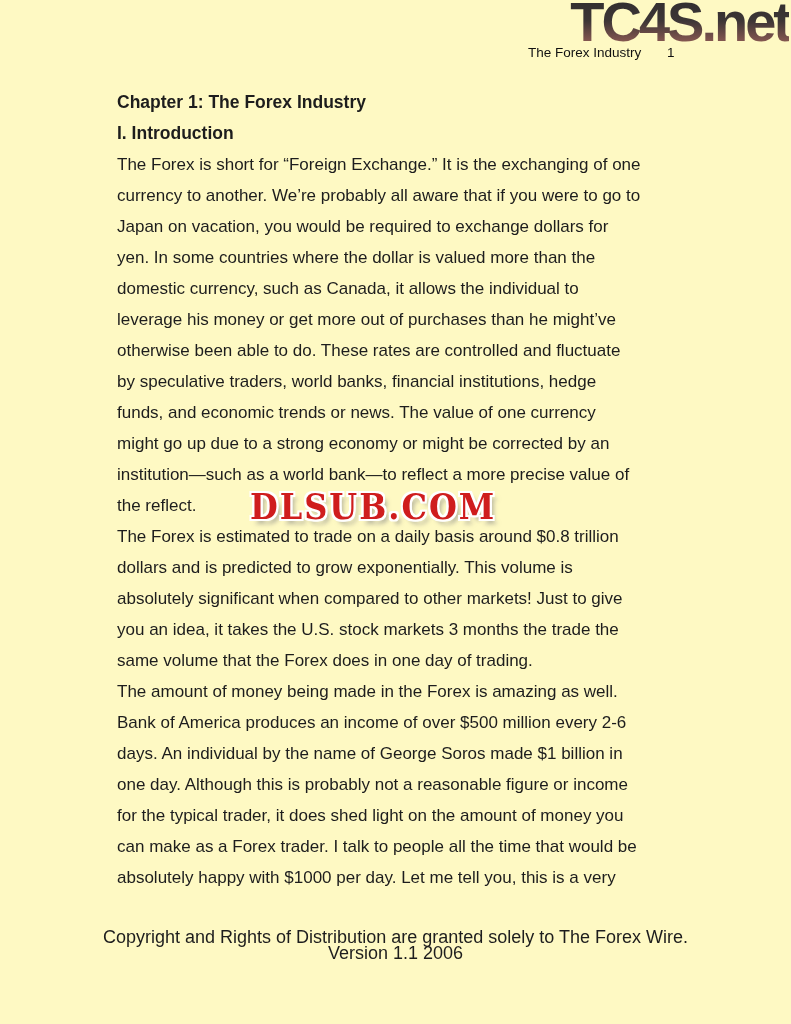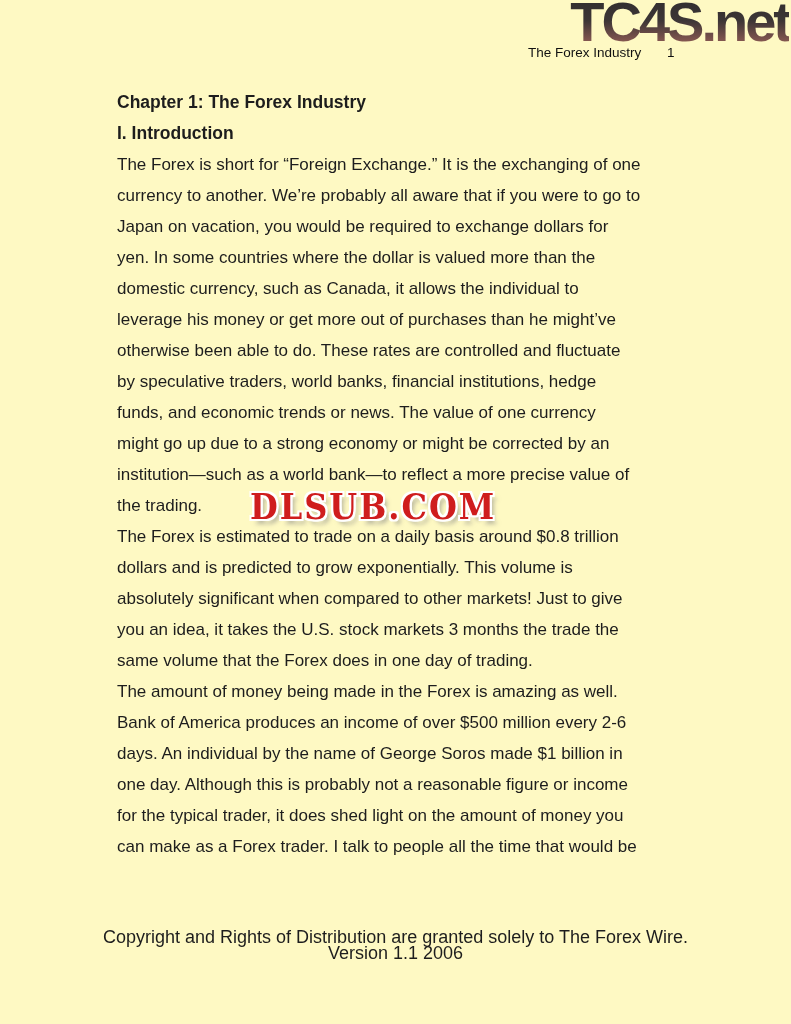--- a/index.html
+++ b/index.html
@@ -125,32 +125,33 @@
       <div class="line">currency to another. We’re probably all aware that if you were to go to</div>
       <div class="line">Japan on vacation, you would be required to exchange dollars for</div>
       <div class="line">yen. In some countries where the dollar is valued more than the</div>
       <div class="line">domestic currency, such as Canada, it allows the individual to</div>
       <div class="line">leverage his money or get more out of purchases than he might’ve</div>
       <div class="line">otherwise been able to do. These rates are controlled and fluctuate</div>
       <div class="line">by speculative traders, world banks, financial institutions, hedge</div>
       <div class="line">funds, and economic trends or news. The value of one currency</div>
       <div class="line">might go up due to a strong economy or might be corrected by an</div>
       <div class="line">institution—such as a world bank—to reflect a more precise value of</div>
-      <div class="line">the trading.</div>
+      <div class="line">the reflect.</div>
       <div class="line">The Forex is estimated to trade on a daily basis around $0.8 trillion</div>
       <div class="line">dollars and is predicted to grow exponentially. This volume is</div>
       <div class="line">absolutely significant when compared to other markets! Just to give</div>
       <div class="line">you an idea, it takes the U.S. stock markets 3 months the trade the</div>
       <div class="line">same volume that the Forex does in one day of trading.</div>
       <div class="line">The amount of money being made in the Forex is amazing as well.</div>
       <div class="line">Bank of America produces an income of over $500 million every 2-6</div>
       <div class="line">days. An individual by the name of George Soros made $1 billion in</div>
       <div class="line">one day. Although this is probably not a reasonable figure or income</div>
       <div class="line">for the typical trader, it does shed light on the amount of money you</div>
       <div class="line">can make as a Forex trader. I talk to people all the time that would be</div>
+      <div class="line">absolutely happy with $1000 per day. Let me tell you, this is a very</div>
     </div>
 
   <div class="watermark">DLSUB.COM</div>
 
   <div class="footer">
     <div>Copyright and Rights of Distribution are granted solely to The Forex Wire.</div>
     <div>Version 1.1 2006</div>
   </div>
 
 

